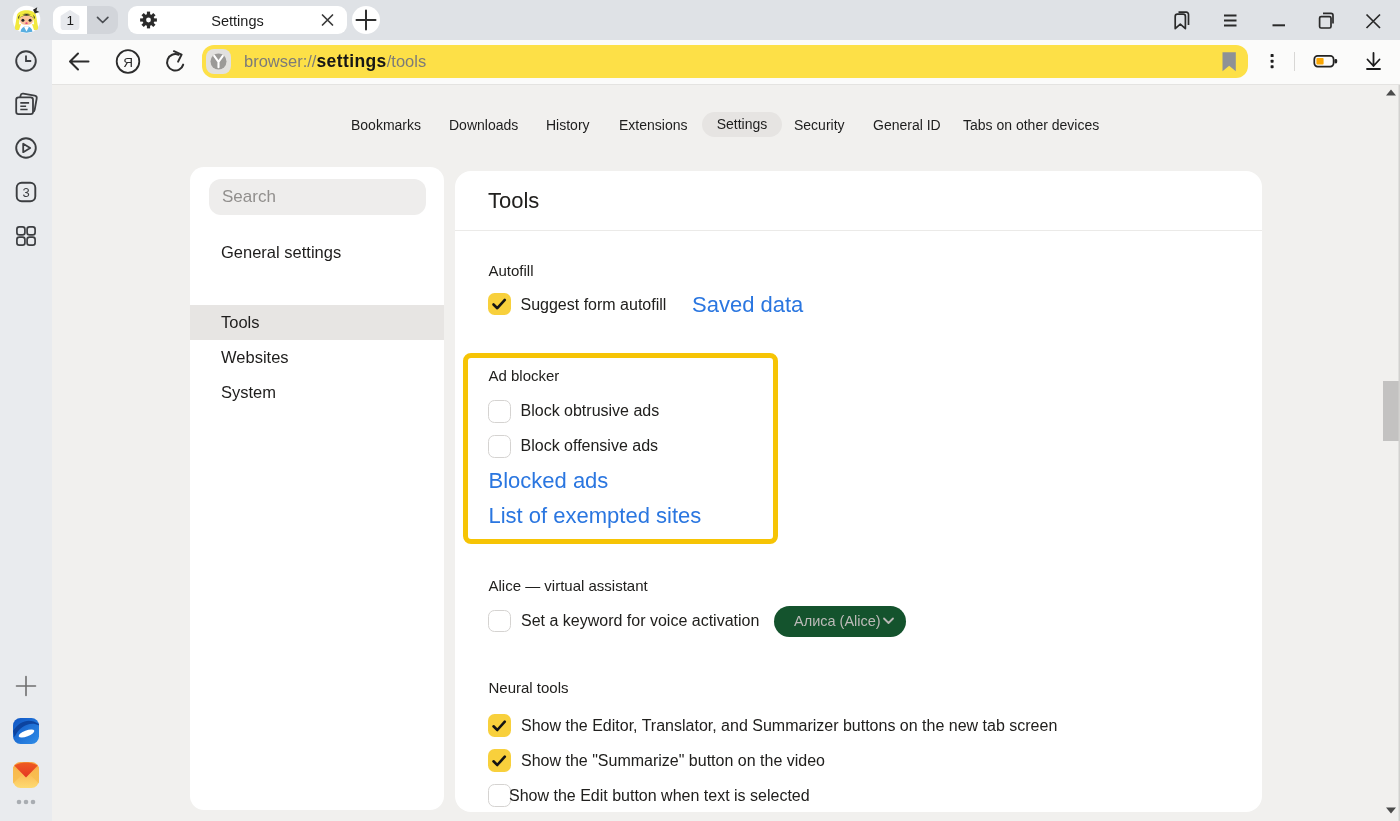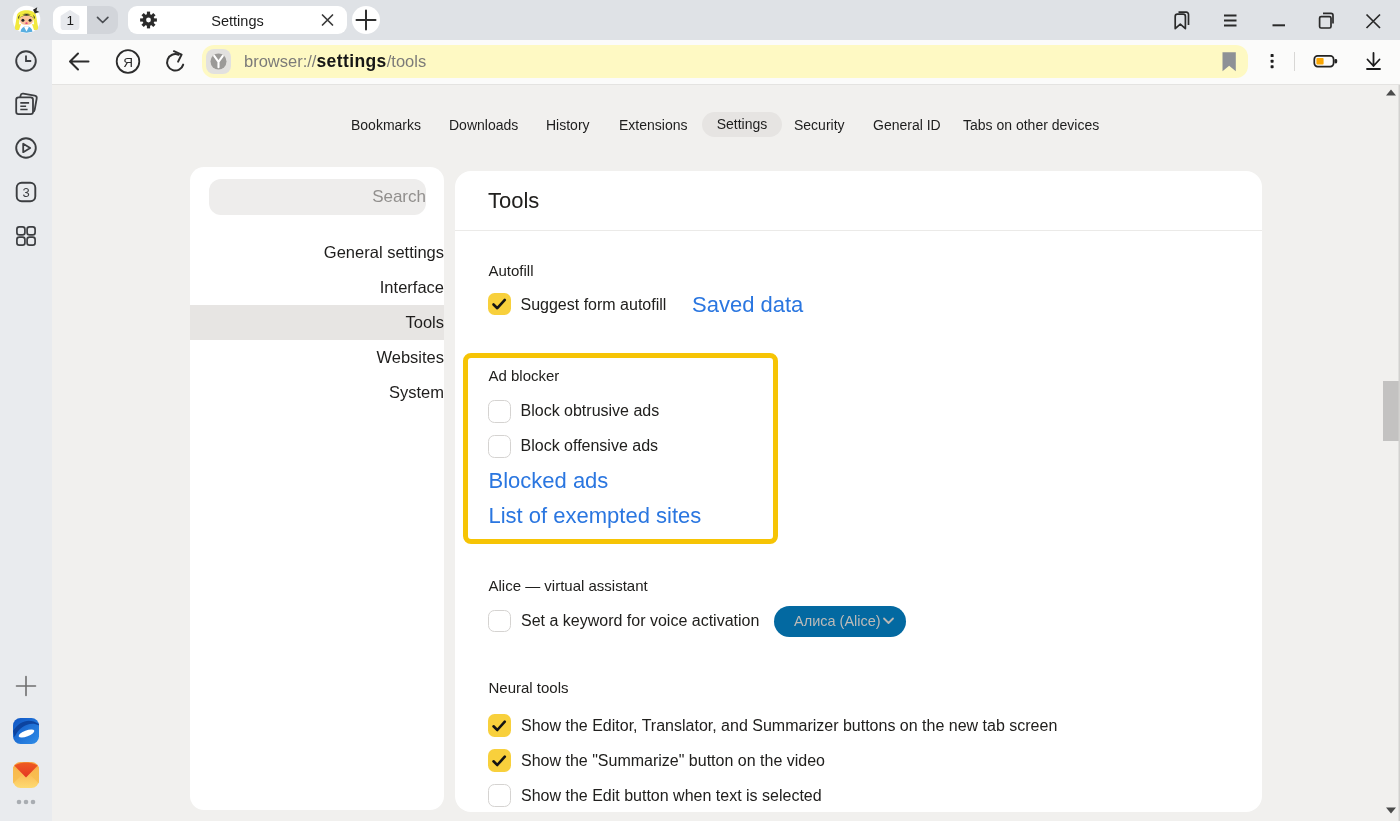--- a/index.html
+++ b/index.html
@@ -10,46 +10,46 @@
   
   #tabstrip { position:absolute; left:0; top:0; width:1400px; height:40px; background:#dfe2e6; }
   #counter { position:absolute; left:53px; top:6px; width:34px; height:28px; background:#fff; border-radius:9px 0 0 9px; }
   #chevbtn { position:absolute; left:87px; top:6px; width:31px; height:28px; background:#d2d5da; border-radius:0 9px 9px 0; }
   #tab { position:absolute; left:128px; top:6px; width:219px; height:28px; background:#fff; border-radius:9px; }
   #tabtitle { position:absolute; left:0; top:6.5px; width:219px; text-align:center; font-size:14.5px; line-height:17px; color:#1c1c1c; }
   #newtab { position:absolute; left:352px; top:6px; width:28px; height:28px; background:#fff; border-radius:50%; }
 
   
   #toolbar { position:absolute; left:52px; top:40px; width:1348px; height:45px; background:#fbfbfa; border-bottom:1px solid #e4e3e1; }
-  #urlbar { position:absolute; left:150px; top:5px; width:1046px; height:33px; background:#fef9c3; border-radius:12px; }
+  #urlbar { position:absolute; left:150px; top:5px; width:1046px; height:33px; background:#fde047; border-radius:12px; }
   #urlchip { position:absolute; left:4px; top:4px; width:25px; height:25px; background:#e2e1df; border-radius:8px; }
   #urltext { position:absolute; left:42px; top:5px; font-size:16.5px; line-height:22px; color:#7c7b79; white-space:pre; }
   #urltext b { color:#161616; font-weight:bold; font-size:17.5px; letter-spacing:0.4px; }
 
   
   #sidebar { position:absolute; left:0; top:40px; width:52px; height:781px; background:#e9ebee; }
 
   .navitem { position:absolute; top:116.5px; font-size:14px; line-height:17px; color:#1d1d1d; }
   #navpill { position:absolute; left:702px; top:112px; width:80px; height:25px; background:#e6e4e2; border-radius:12.5px; text-align:center; font-size:14px; line-height:25px; color:#1d1d1d; }
 
-  #leftcard { position:absolute; left:190px; top:167px; width:254px; height:643px; background:#fff; border-radius:14px;text-align:right; }
+  #leftcard { position:absolute; left:190px; top:167px; width:254px; height:643px; background:#fff; border-radius:14px; }
   #searchbox { position:absolute; left:19px; top:12px; width:217px; height:36px; background:#eeedec; border-radius:12px; font-size:17px; line-height:36px; color:#918f8d; padding-left:13px; }
   .menuitem { position:absolute; left:0; width:254px; height:35px; font-size:16.5px; line-height:35px; padding-left:31px; color:#1e1d1c; }
   .menusel { background:#e7e5e3; }
 
   #maincard { position:absolute; left:455px; top:171px; width:807px; height:641px; background:#fff; border-radius:16px; }
   #mctitle { position:absolute; left:33px; top:16px; font-size:22px; line-height:28px; color:#21201e; }
   #mcdivider { position:absolute; left:0; top:59px; width:807px; height:1px; background:#ebeae8; }
   .h2 { position:absolute; font-size:15px; font-weight:normal; line-height:22px; color:#21201e; left:33.5px; }
   .lbl { position:absolute; font-size:16px; line-height:22px; color:#21201e; }
   .lnk { position:absolute; font-size:22px; line-height:22px; color:#2a76e0; }
   .cb { position:absolute; width:22.5px; height:22.5px; border-radius:6.5px; background:#fff; border:1px solid #d5d3d1; }
   .cbon { position:absolute; width:22.5px; height:22.5px; border-radius:6.5px; background:#f8d03c; }
   #adbox { position:absolute; left:7.5px; top:181.5px; width:315px; height:191px; border:5px solid #f6c405; border-radius:8px; }
-  #alicepill { position:absolute; left:319px; top:435px; width:132px; height:31px; background:#0369a1; border-radius:15.5px; font-size:14.5px; line-height:31px; color:#bcbab8; padding-left:20px; }
+  #alicepill { position:absolute; left:319px; top:435px; width:132px; height:31px; background:#14532d; border-radius:15.5px; font-size:14.5px; line-height:31px; color:#bcbab8; padding-left:20px; }
 
   
   #sbthumb { position:absolute; left:1383px; top:381px; width:16px; height:60px; background:#c3c2c1; }
 </style>
 </head>
 <body>
 
 <div id="sidebar"></div>
 <div id="tabstrip">
   <div id="counter"></div>
@@ -151,21 +151,20 @@
 <span class="navitem" style="left:546px">History</span>
 <span class="navitem" style="left:619px">Extensions</span>
 <div id="navpill">Settings</div>
 <span class="navitem" style="left:794px">Security</span>
 <span class="navitem" style="left:873px">General ID</span>
 <span class="navitem" style="left:963px">Tabs on other devices</span>
 
 <div id="leftcard">
   <div id="searchbox">Search</div>
   <div class="menuitem" style="top:67.5px">General settings</div>
-  <div class="menuitem" style="top:102.5px">Interface</div>
   <div class="menuitem menusel" style="top:137.5px">Tools</div>
   <div class="menuitem" style="top:207.5px">System</div>
   <div class="menuitem" style="top:172.5px">Websites</div>
 </div>
 
 <div id="maincard">
   <div id="mctitle">Tools</div>
   <div id="mcdivider"></div>
 
   <div class="h2" style="top:88.5px">Autofill</div>
@@ -186,21 +185,21 @@
   <div class="cb" style="left:33px; top:438.75px"></div>
   <div class="lbl" style="left:66px; top:439px">Set a keyword for voice activation</div>
   <div id="alicepill">Алиса (Alice)</div>
 
   <div class="h2" style="top:505.5px">Neural tools</div>
   <div class="cbon" style="left:33px; top:543.25px"></div>
   <div class="lbl" style="left:66px; top:543.5px">Show the Editor, Translator, and Summarizer buttons on the new tab screen</div>
   <div class="cbon" style="left:33px; top:578.25px"></div>
   <div class="lbl" style="left:66px; top:578.5px">Show the "Summarize" button on the video</div>
   <div class="cb" style="left:33px; top:613.25px"></div>
-  <div class="lbl" style="left:66px; top:613.5px">Show the Edit button when text is selected</div>
+  <div class="lbl" style="left:54px; top:613.5px">Show the Edit button when text is selected</div>
 
   <svg class="abs" style="left:0;top:0" width="807" height="641" id="mcicons">
     <g fill="none" stroke="#141414" stroke-width="2.6" stroke-linecap="round" stroke-linejoin="round">
       <polyline points="38.5,133.5 42.3,137.2 49.8,128.9"></polyline>
       <polyline points="38.5,555.3 42.3,559 49.8,550.7"></polyline>
       <polyline points="38.5,590.3 42.3,594 49.8,585.7"></polyline>
     </g>
     <polyline points="429,447.5 433.5,452 438,447.5" fill="none" stroke="#b9b7b5" stroke-width="1.8" stroke-linecap="round" stroke-linejoin="round"></polyline>
   </svg>
 </div>

